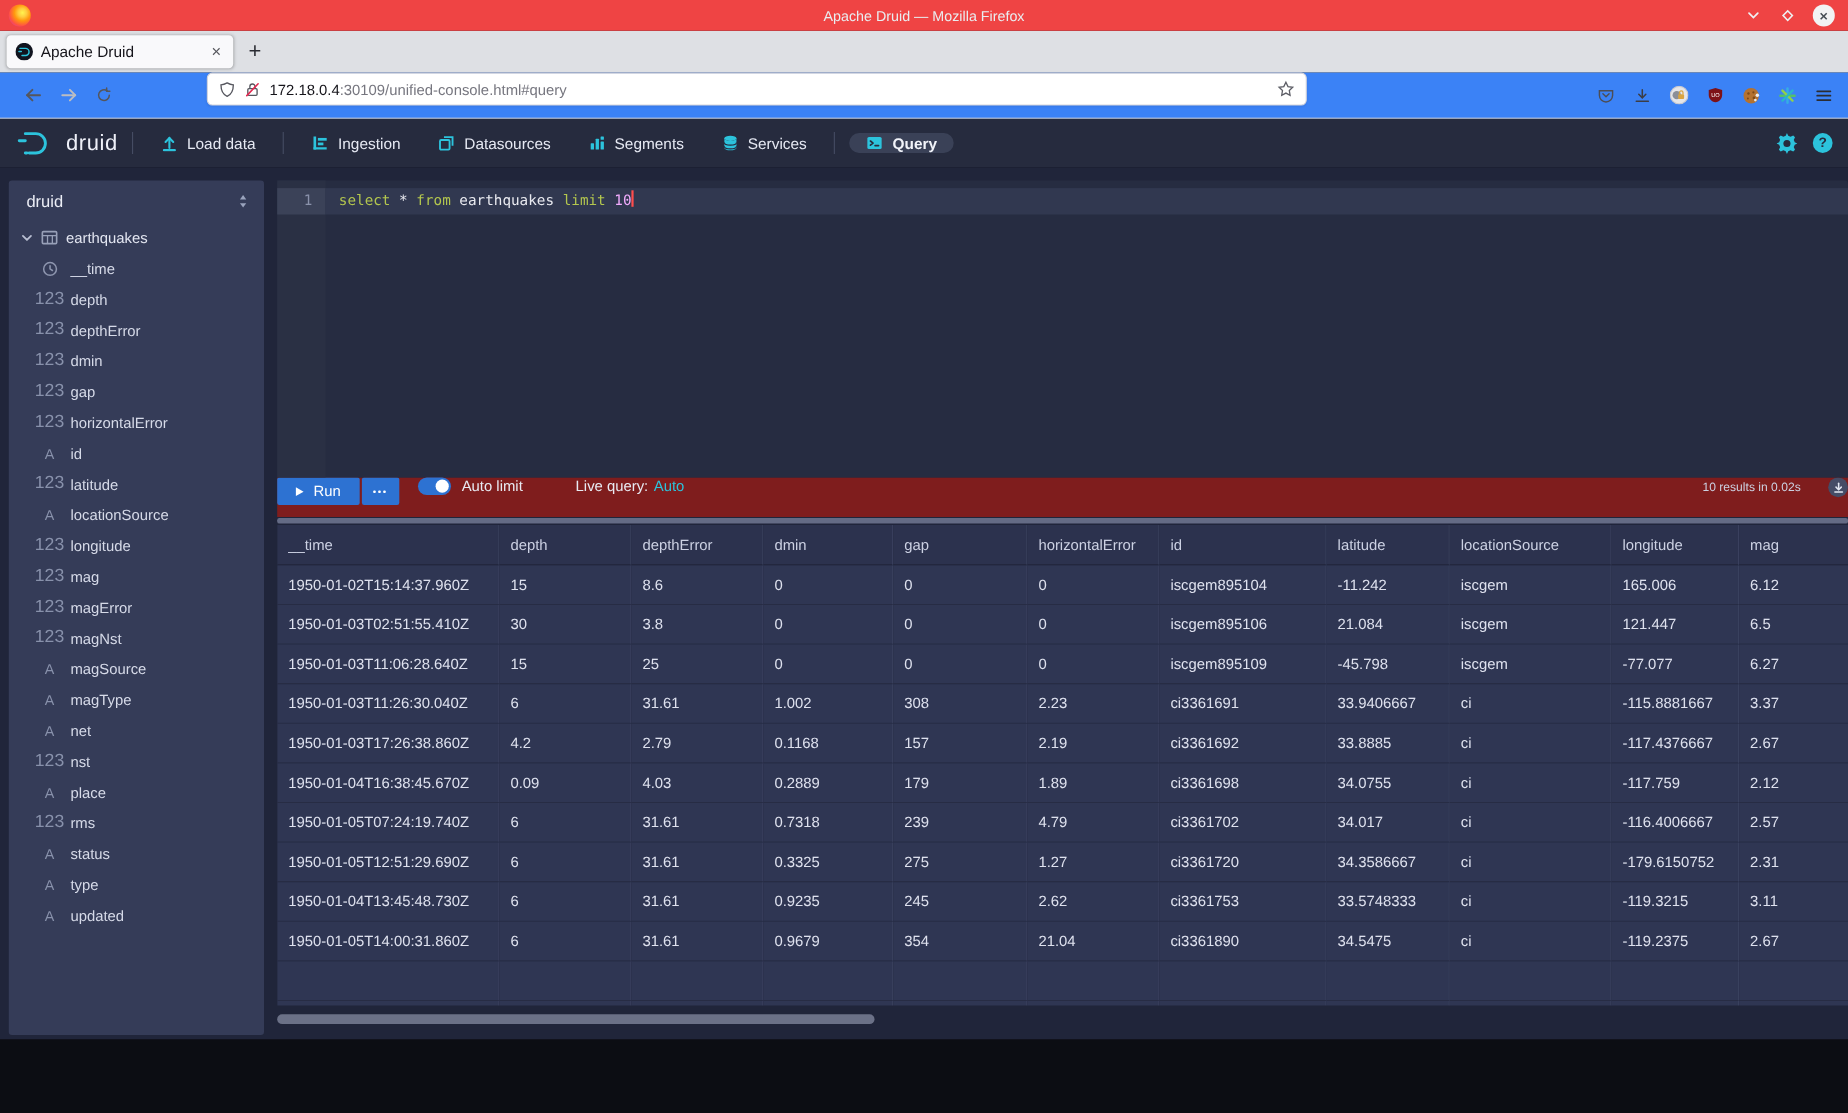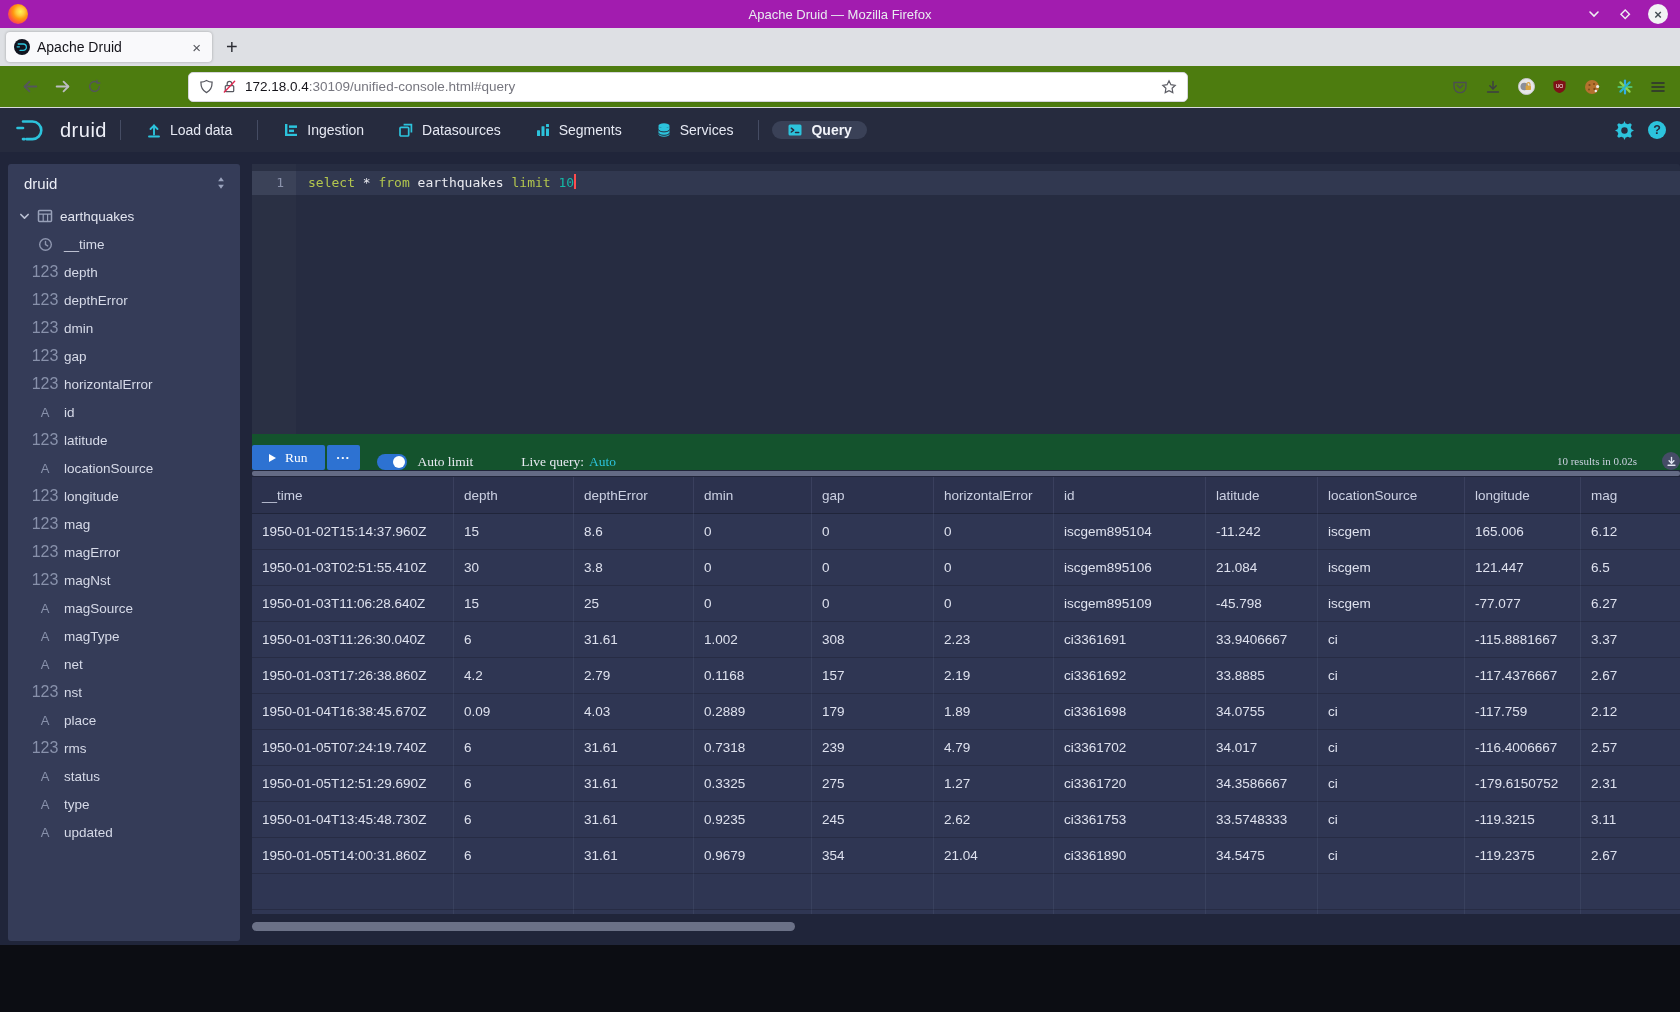--- a/index.html
+++ b/index.html
@@ -1,37 +1,37 @@
 <!DOCTYPE html>
 <html><head>
 <meta charset="utf-8">
 <style>
   * { margin:0; padding:0; box-sizing:border-box; }
   body { font-family:"Liberation Sans", sans-serif; background:#0c0d13; }
   .screen { position:relative; width:1680px; height:1012px; overflow:hidden; background:#0c0d13; }
 
   
-  .titlebar { position:relative; height:28px; background:#a21caf; display:flex; align-items:center; justify-content:center;text-align:right; }
+  .titlebar { position:relative; height:28px; background:#ef4444; display:flex; align-items:center; justify-content:center;text-align:right; }
   .ff-logo { position:absolute; left:8px; top:4px; width:20px; height:20px; border-radius:50%;
     background:radial-gradient(circle at 62% 38%, #fff44f 0%, #ffcb3e 22%, #ff980e 42%, #ff5045 68%, #b833e1 100%); }
   .titlebar-title { color:#e9edf0; font-size:13px; }
   .win-controls { position:absolute; right:12px; top:0; height:28px; display:flex; align-items:center; gap:15px; }
   .win-btn { display:flex; align-items:center; justify-content:center; }
   .win-close { width:20px; height:20px; border-radius:50%; background:#f2f3f4; color:#454d54; font-size:13px; font-weight:bold; }
 
   
   .tabbar { height:38px; background:#dee0e4; display:flex; align-items:center; }
   .tab { width:206px; height:30px; margin-left:6px; background:#f9f9fb; border-radius:4px; box-shadow:0 0 3px rgba(0,0,0,.28);
     display:flex; align-items:center; padding:0 8px; gap:7px; }
   .tab-title { flex:1; font-size:14px; color:#15141a; white-space:nowrap; overflow:hidden; }
   .tab-close { color:#55565c; font-size:15px; padding:0 3px; }
   .newtab-btn { margin-left:14px; font-size:20px; color:#2b2c33; font-weight:300; }
 
   
-  .toolbar { height:42px; background:#4d7c0f; border-bottom:1px solid #d9dadf; display:flex; align-items:center; padding:0 14px; }
+  .toolbar { height:42px; background:#3b82f6; border-bottom:1px solid #d9dadf; display:flex; padding:0 14px; }
   .nav-btn { width:32px; display:flex; justify-content:center; align-items:center; }
   .urlbar { width:1000px; height:30px; margin-left:78px; background:#ffffff; border:1px solid #d5d5dc; border-radius:5px;
     display:flex; align-items:center; padding:0 10px; gap:8px; box-shadow:0 1px 2px rgba(0,0,0,.06); }
   .url-text { flex:1; font-size:13.5px; white-space:nowrap; overflow:hidden; }
   .url-host { color:#15141a; }
   .url-rest { color:#76767f; }
   .tb-icons { margin-left:auto; display:flex; align-items:center; gap:17px; }
   .ext-circle { display:flex; align-items:center; }
 
   
@@ -64,25 +64,25 @@
   
   .editor { height:270px; background:#262c41; border-radius:3px 3px 0 0; position:relative; flex:none;
     font-family:"DejaVu Sans Mono", monospace; font-size:13px; }
   .gutter { position:absolute; left:0; top:0; bottom:0; width:44px; background:#2a3044; }
   .active-gutter { position:absolute; left:0; top:7px; width:44px; height:24px; background:#3b4258; }
   .active-line { position:absolute; left:44px; right:0; top:7px; height:24px; background:#313850; }
   .line-num { position:absolute; left:0; top:7px; width:32px; text-align:right; line-height:24px; color:#8a92ab; }
   .code { position:absolute; left:56px; top:7px; line-height:24px; white-space:pre; }
   .tok-keyword { color:#b3c64e; }
   .tok-plain { color:#e9eaf0; }
-  .tok-number { color:#14b8a6;text-align:center; }
+  .tok-number { color:#f0abfc;text-align:center; }
   .caret { display:inline-block; width:2px; height:15px; background:#ff4d4d; vertical-align:-2px; }
 
   
-  .runbar { height:36px; display:flex; align-items:flex-end; flex:none; background:#14532d;font-family:Liberation Serif, serif; }
+  .runbar { height:36px; display:flex; align-items:flex-start; flex:none; background:#7f1d1d; }
   .btn-run { height:25px; background:#2d72d2; border-radius:2px; color:#fff; font-size:13.5px; display:flex; align-items:center; gap:9px; padding:0 17px; }
   .play-tri { width:0; height:0; border-left:7px solid #fff; border-top:4.5px solid transparent; border-bottom:4.5px solid transparent; }
   .btn-more { height:25px; background:#2d72d2; border-radius:2px; color:#fff; margin-left:2px; padding:0 10px; display:flex; align-items:center; font-size:9px; letter-spacing:1.5px; }
   .toggle { width:30px; height:16px; background:#2d72d2; border-radius:9px; margin-left:17px; position:relative; }
   .toggle-knob { position:absolute; right:2px; top:2px; width:12px; height:12px; border-radius:50%; background:#fff; }
   .runbar-label { color:#e8eaf2; font-size:13.5px; margin-left:10px; }
   .live-query { color:#e8eaf2; font-size:13.5px; margin-left:48px; }
   .live-query-val { color:#2cc3dc; margin-left:5px; }
   .results-info { margin-left:auto; display:flex; align-items:center; gap:25px; padding-right:0; color:#ccd1e1; font-size:11px; }
   .dl-circle { width:18px; height:18px; border-radius:50%; background:#454c66; color:#e3e7f2; display:flex; align-items:center; justify-content:center; }

